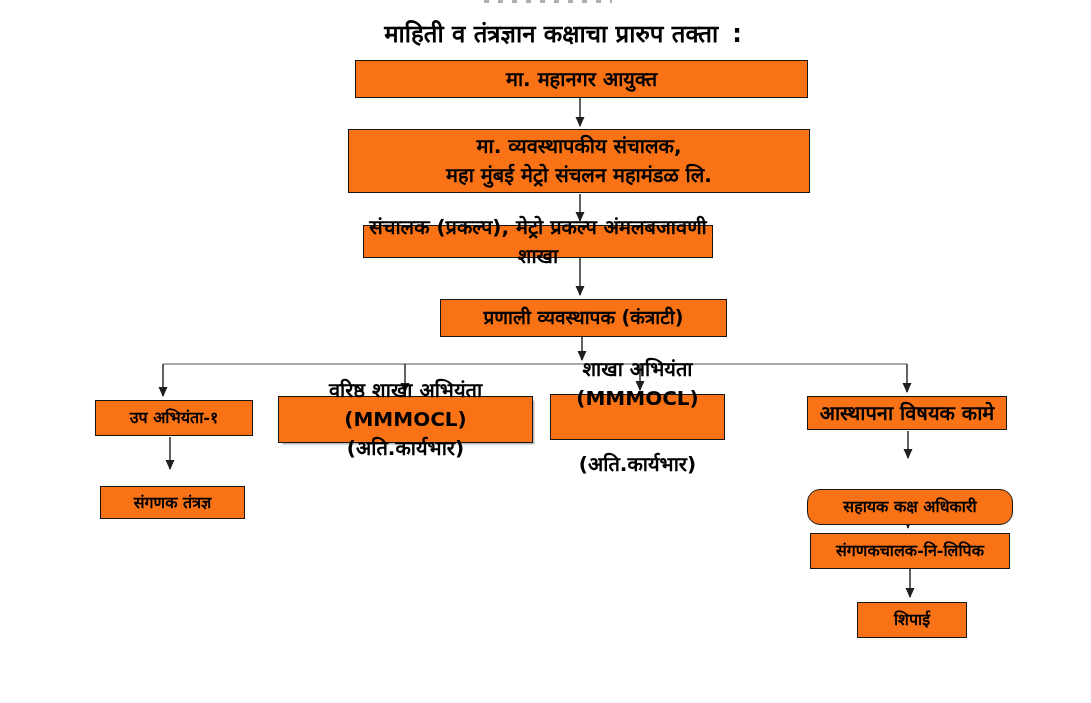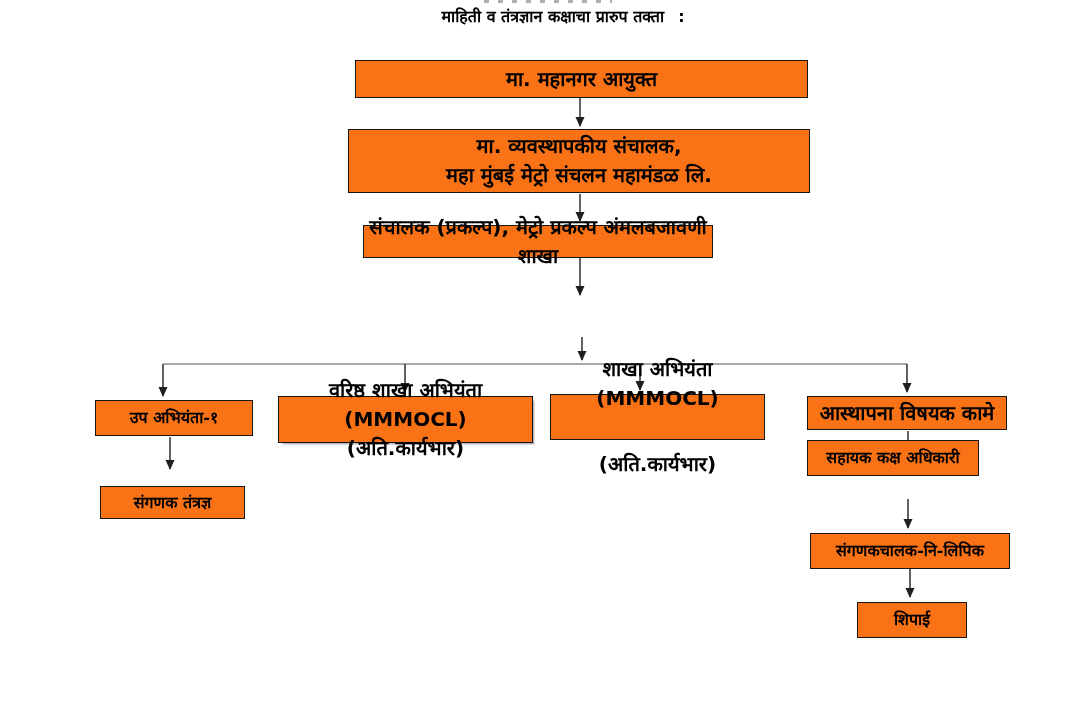--- a/index.html
+++ b/index.html
@@ -18,25 +18,25 @@
   .svg-layer {
     position: absolute;
     left: 0;
     top: 0;
     width: 1091px;
     height: 703px;
     pointer-events: none;
   }
   .title {
     position: absolute;
-    top: 5px;
+    top: 16px;
     left: 563px;
     transform: translateX(-50%);
     white-space: nowrap;
-    font-size: 16px;
+    font-size: 24px;
     font-weight: bold;
     color: #000;
   }
   .title .colon {
     display: inline-block;
     margin-left: 14px;
     font-weight: bold;
   }
   .node {
     position: absolute;
@@ -115,44 +115,47 @@
 
   <div class="node fs20" style="left:348px; top:129px; width:462px; height:64px;">
     <span>मा. व्यवस्थापकीय संचालक,</span>
     <span>महा मुंबई मेट्रो संचलन महामंडळ लि.</span>
   </div>
 
   <div class="node fs20" style="left:363px; top:225px; width:350px; height:33px;">
     <span>संचालक (प्रकल्प), मेट्रो प्रकल्प अंमलबजावणी शाखा</span>
   </div>
 
+  <div class="node fs19" style="left:440px; top:299px; width:287px; height:38px;">
+    <span>प्रणाली व्यवस्थापक (कंत्राटी)</span>
+  </div>
 
   <div class="node fs16" style="left:95px; top:400px; width:158px; height:36px;">
     <span>उप अभियंता-१</span>
   </div>
 
   <div class="node fs15 shadow-artifact" style="left:278px; top:396px; width:255px; height:47px;">
     <span>वरिष्ठ शाखा अभियंता (MMMOCL)</span>
     <span>(अति.कार्यभार)</span>
   </div>
 
-  <div class="node fs15" style="left:550px; top:394px; width:215px; height:46px;gap:37px;">
+  <div class="node fs15" style="left:550px; top:394px; width:175px; height:46px;gap:37px;">
     <span>शाखा अभियंता (MMMOCL)</span>
     <span>(अति.कार्यभार)</span>
   </div>
 
   <div class="node fs15" style="left:807px; top:396px; width:200px; height:34px;text-align:right;">
     <span>आस्थापना विषयक कामे</span>
   </div>
 
   <div class="node fs16" style="left:100px; top:474px; width:145px; height:33px;margin-top:12px;">
     <span>संगणक तंत्रज्ञ</span>
   </div>
 
-  <div class="node fs16" style="left:807px; top:440px; width:172px; height:36px;">
+  <div class="node fs16" style="left:807px; top:489px; width:206px; height:36px;border-radius:13px;">
     <span>सहायक कक्ष अधिकारी</span>
   </div>
 
   <div class="node fs16" style="left:810px; top:533px; width:200px; height:36px;">
     <span>संगणकचालक-नि-लिपिक</span>
   </div>
 
   <div class="node fs16" style="left:857px; top:602px; width:110px; height:36px;">
     <span>शिपाई</span>
   </div>

